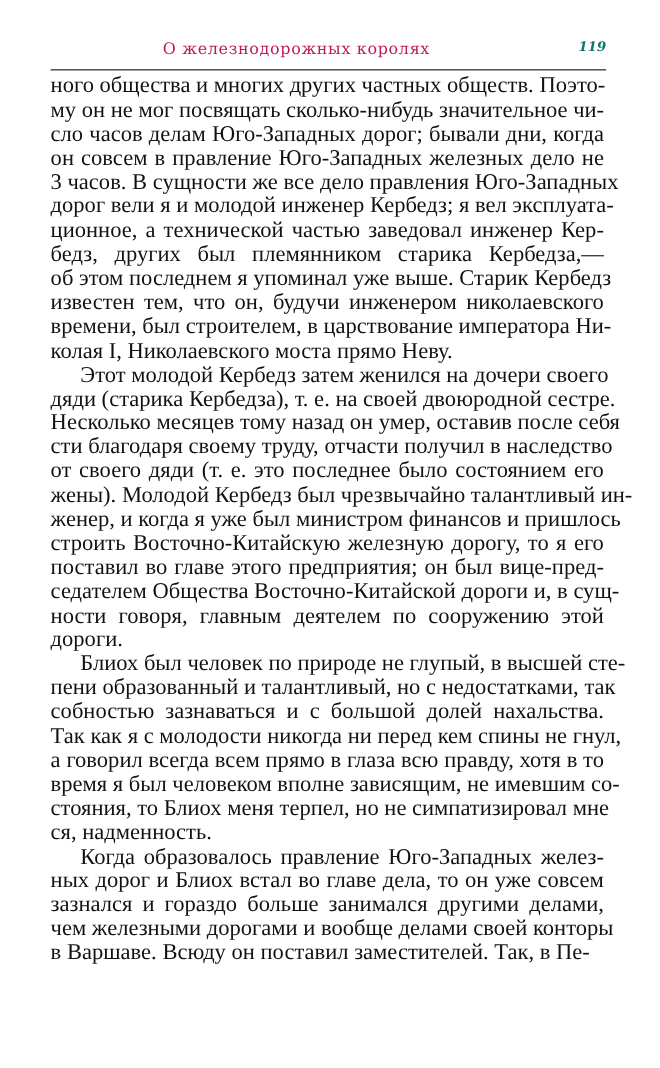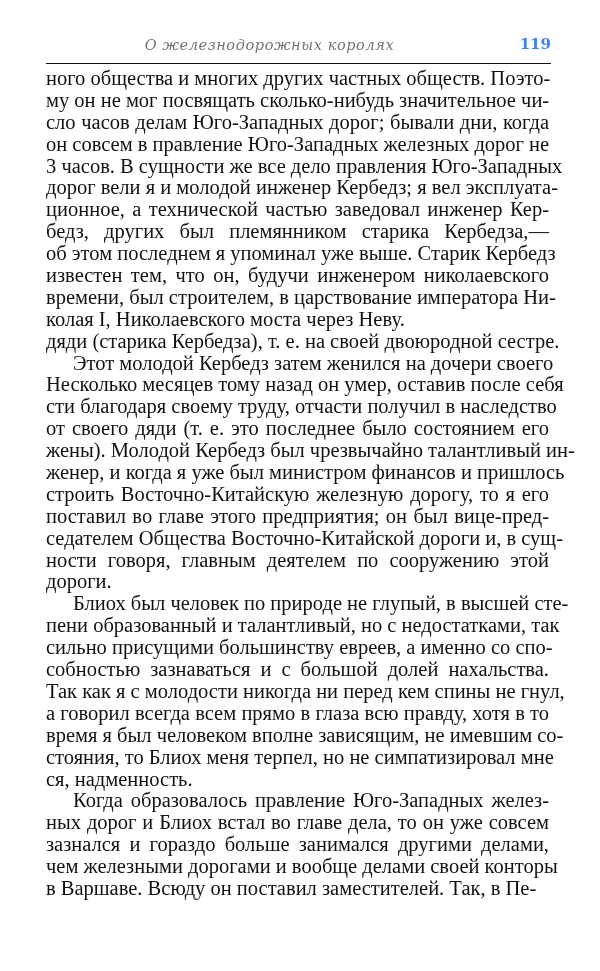--- a/index.html
+++ b/index.html
@@ -1,26 +1,26 @@
 <!DOCTYPE html>
 <html><head>
 <meta charset="utf-8">
 <style>
   html, body { margin: 0; padding: 0; background: #ffffff; }
   body { width: 600px; height: 971px; position: relative; overflow: hidden; }
   .page { position: absolute; left: 0; top: 0; width: 600px; height: 971px; background: #fff; }
   .header { position: absolute; left: 46px; top: 37px; width: 505px; height: 24px; }
   .running-title {
     position: absolute; left: 0; right: 58px; top: 0; text-align: center;
-    font-family: "DejaVu Serif", serif; font-style: italic; font-size: 14.5px; color: #737373;
+    font-family: "DejaVu Serif", serif; font-size: 14.5px; color: #be185d;
     letter-spacing: 0.6px;
   }
   .page-number {
     position: absolute; right: 0; top: -2px;
-    font-family: "DejaVu Serif", serif; font-weight: bold; font-size: 15px; color: #3b82f6;
+    font-family: "DejaVu Serif", serif; font-style: italic; font-weight: bold; font-size: 12px; color: #0f766e;
   }
   .rule { position: absolute; left: 46px; top: 63px; width: 505px; height: 0; border-top: 1.6px solid #111; }
   .body-text {
     position: absolute; left: 46px; top: 68px; width: 503px;
     font-family: "Liberation Serif", serif; font-size: 20.5px; line-height: 21.9px; color: #111;
     text-align: justify; hyphens: manual;
   }
   .line { display: block; white-space: nowrap; text-align-last: justify; text-align: justify; height: 21.9px; overflow: visible; }
   .line.last { text-align-last: left; }
   .line.indent { padding-left: 27px; }
@@ -32,48 +32,47 @@
   <div class="header">
     <div class="running-title">О железнодорожных королях</div>
     <div class="page-number">119</div>
   </div>
   <div class="rule"></div>
   <div class="body-text" id="body-text">
       <div>
         <span class="line">ного общества и многих других частных обществ. Поэто-</span>
         <span class="line">му он не мог посвящать сколько-нибудь значительное чи-</span>
         <span class="line">сло часов делам Юго-Западных дорог; бывали дни, когда</span>
-        <span class="line">он совсем в правление Юго-Западных железных дорог не</span>
+        <span class="line">он совсем в правление Юго-Западных железных дело не</span>
         <span class="line">3 часов. В сущности же все дело правления Юго-Западных</span>
         <span class="line">дорог вели я и молодой инженер Кербедз; я вел эксплуата-</span>
         <span class="line">ционное, а технической частью заведовал инженер Кер-</span>
         <span class="line">бедз, других был племянником старика Кербедза,—</span>
         <span class="line">об этом последнем я упоминал уже выше. Старик Кербедз</span>
         <span class="line">известен тем, что он, будучи инженером николаевского</span>
         <span class="line">времени, был строителем, в царствование императора Ни-</span>
-        <span class="line last">колая I, Николаевского моста через Неву.</span>
+        <span class="line last">колая I, Николаевского моста прямо Неву.</span>
       </div>
       <div>
+        <span class="line indent">Этот молодой Кербедз затем женился на дочери своего</span>
         <span class="line">дяди (старика Кербедза), т. е. на своей двоюродной сестре.</span>
-        <span class="line indent">Этот молодой Кербедз затем женился на дочери своего</span>
         <span class="line">Несколько месяцев тому назад он умер, оставив после себя</span>
         <span class="line">сти благодаря своему труду, отчасти получил в наследство</span>
         <span class="line">от своего дяди (т. е. это последнее было состоянием его</span>
         <span class="line">жены). Молодой Кербедз был чрезвычайно талантливый ин-</span>
         <span class="line">женер, и когда я уже был министром финансов и пришлось</span>
         <span class="line">строить Восточно-Китайскую железную дорогу, то я его</span>
         <span class="line">поставил во главе этого предприятия; он был вице-пред-</span>
         <span class="line">седателем Общества Восточно-Китайской дороги и, в сущ-</span>
         <span class="line">ности говоря, главным деятелем по сооружению этой</span>
         <span class="line last">дороги.</span>
       </div>
       <div>
         <span class="line indent">Блиох был человек по природе не глупый, в высшей сте-</span>
         <span class="line">пени образованный и талантливый, но с недостатками, так</span>
-        <span class="line">сильно присущими большинству евреев, а именно со спо-</span>
         <span class="line">собностью зазнаваться и с большой долей нахальства.</span>
         <span class="line">Так как я с молодости никогда ни перед кем спины не гнул,</span>
         <span class="line">а говорил всегда всем прямо в глаза всю правду, хотя в то</span>
         <span class="line">время я был человеком вполне зависящим, не имевшим со-</span>
         <span class="line">стояния, то Блиох меня терпел, но не симпатизировал мне</span>
         <span class="line last">ся, надменность.</span>
       </div>
       <div>
         <span class="line indent">Когда образовалось правление Юго-Западных желез-</span>
         <span class="line">ных дорог и Блиох встал во главе дела, то он уже совсем</span>

